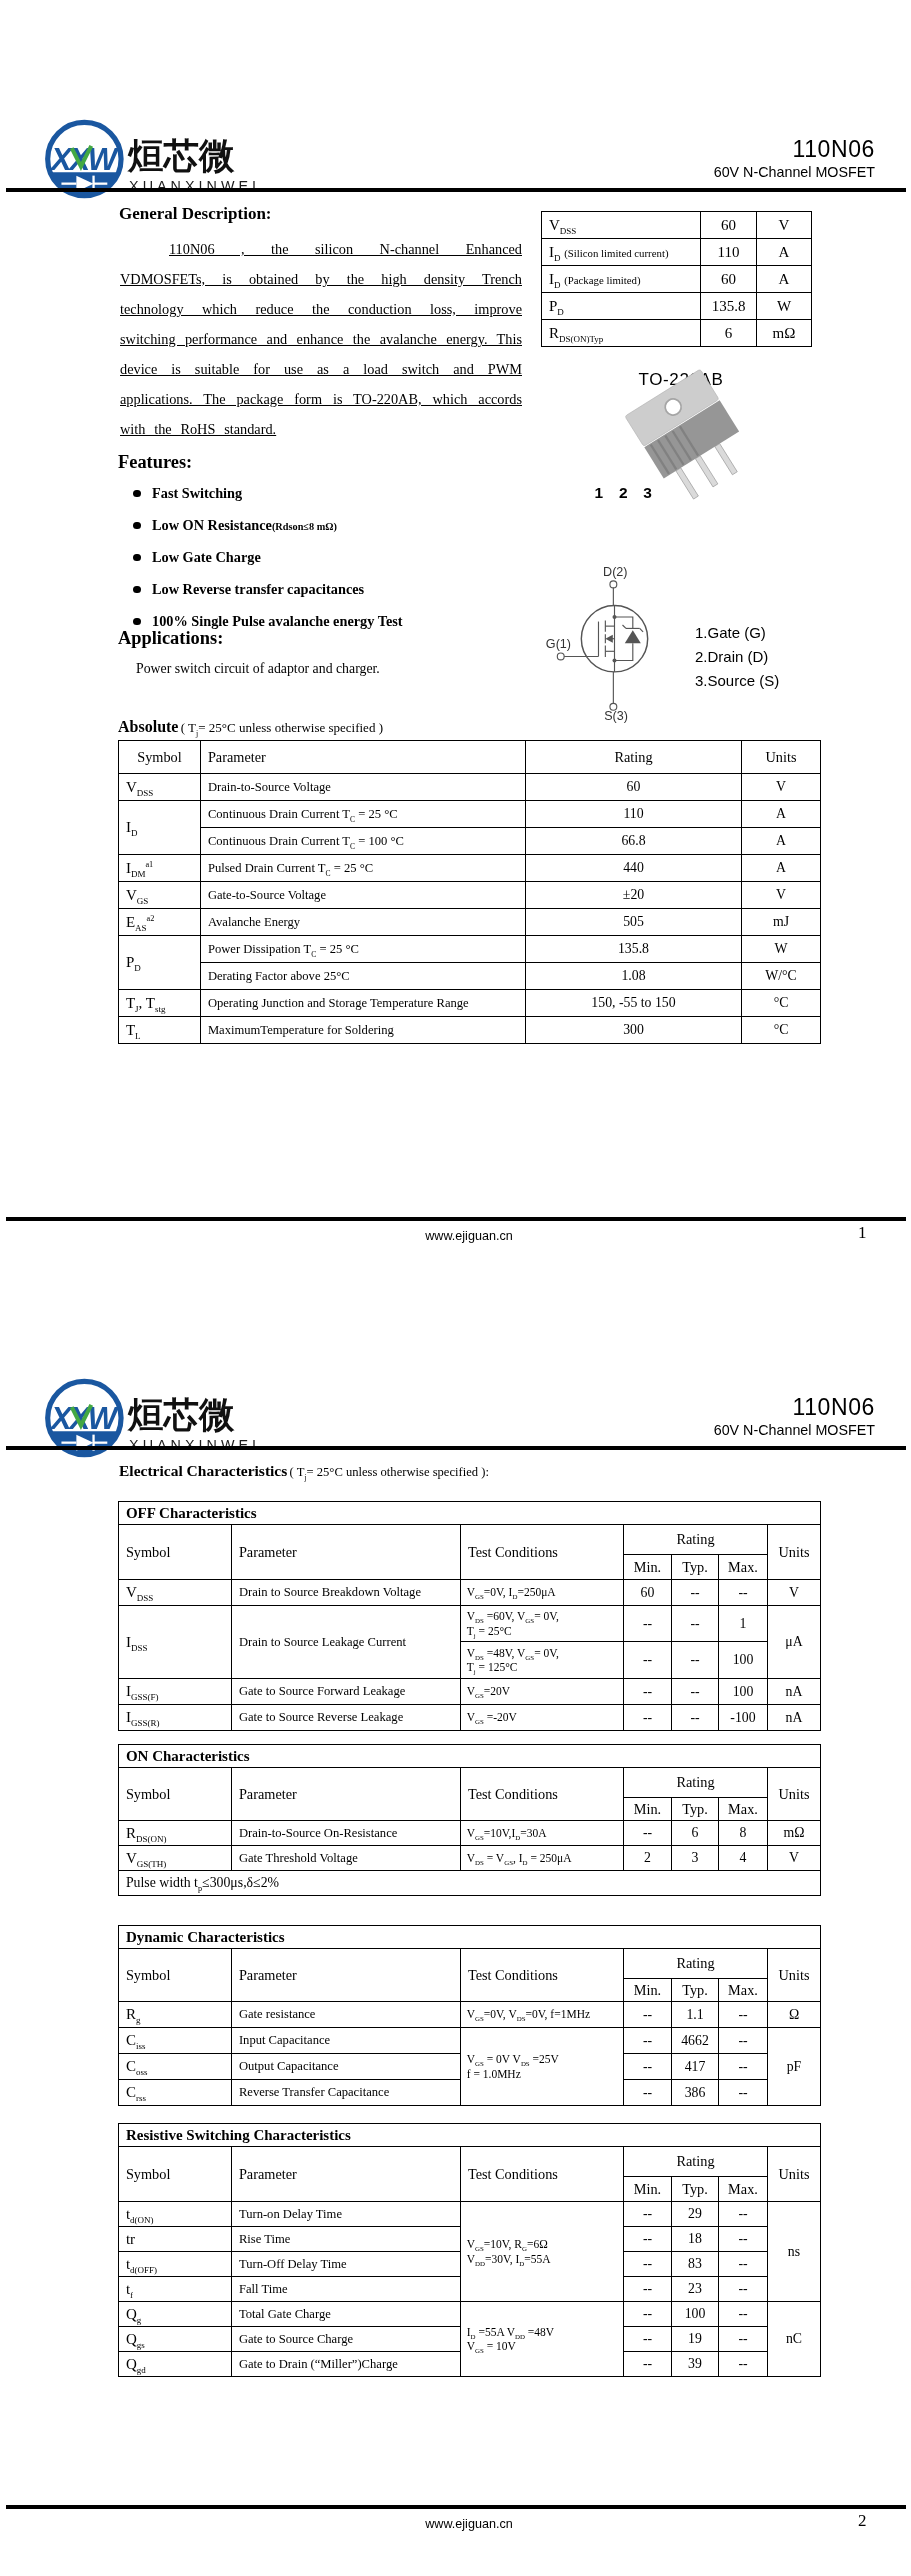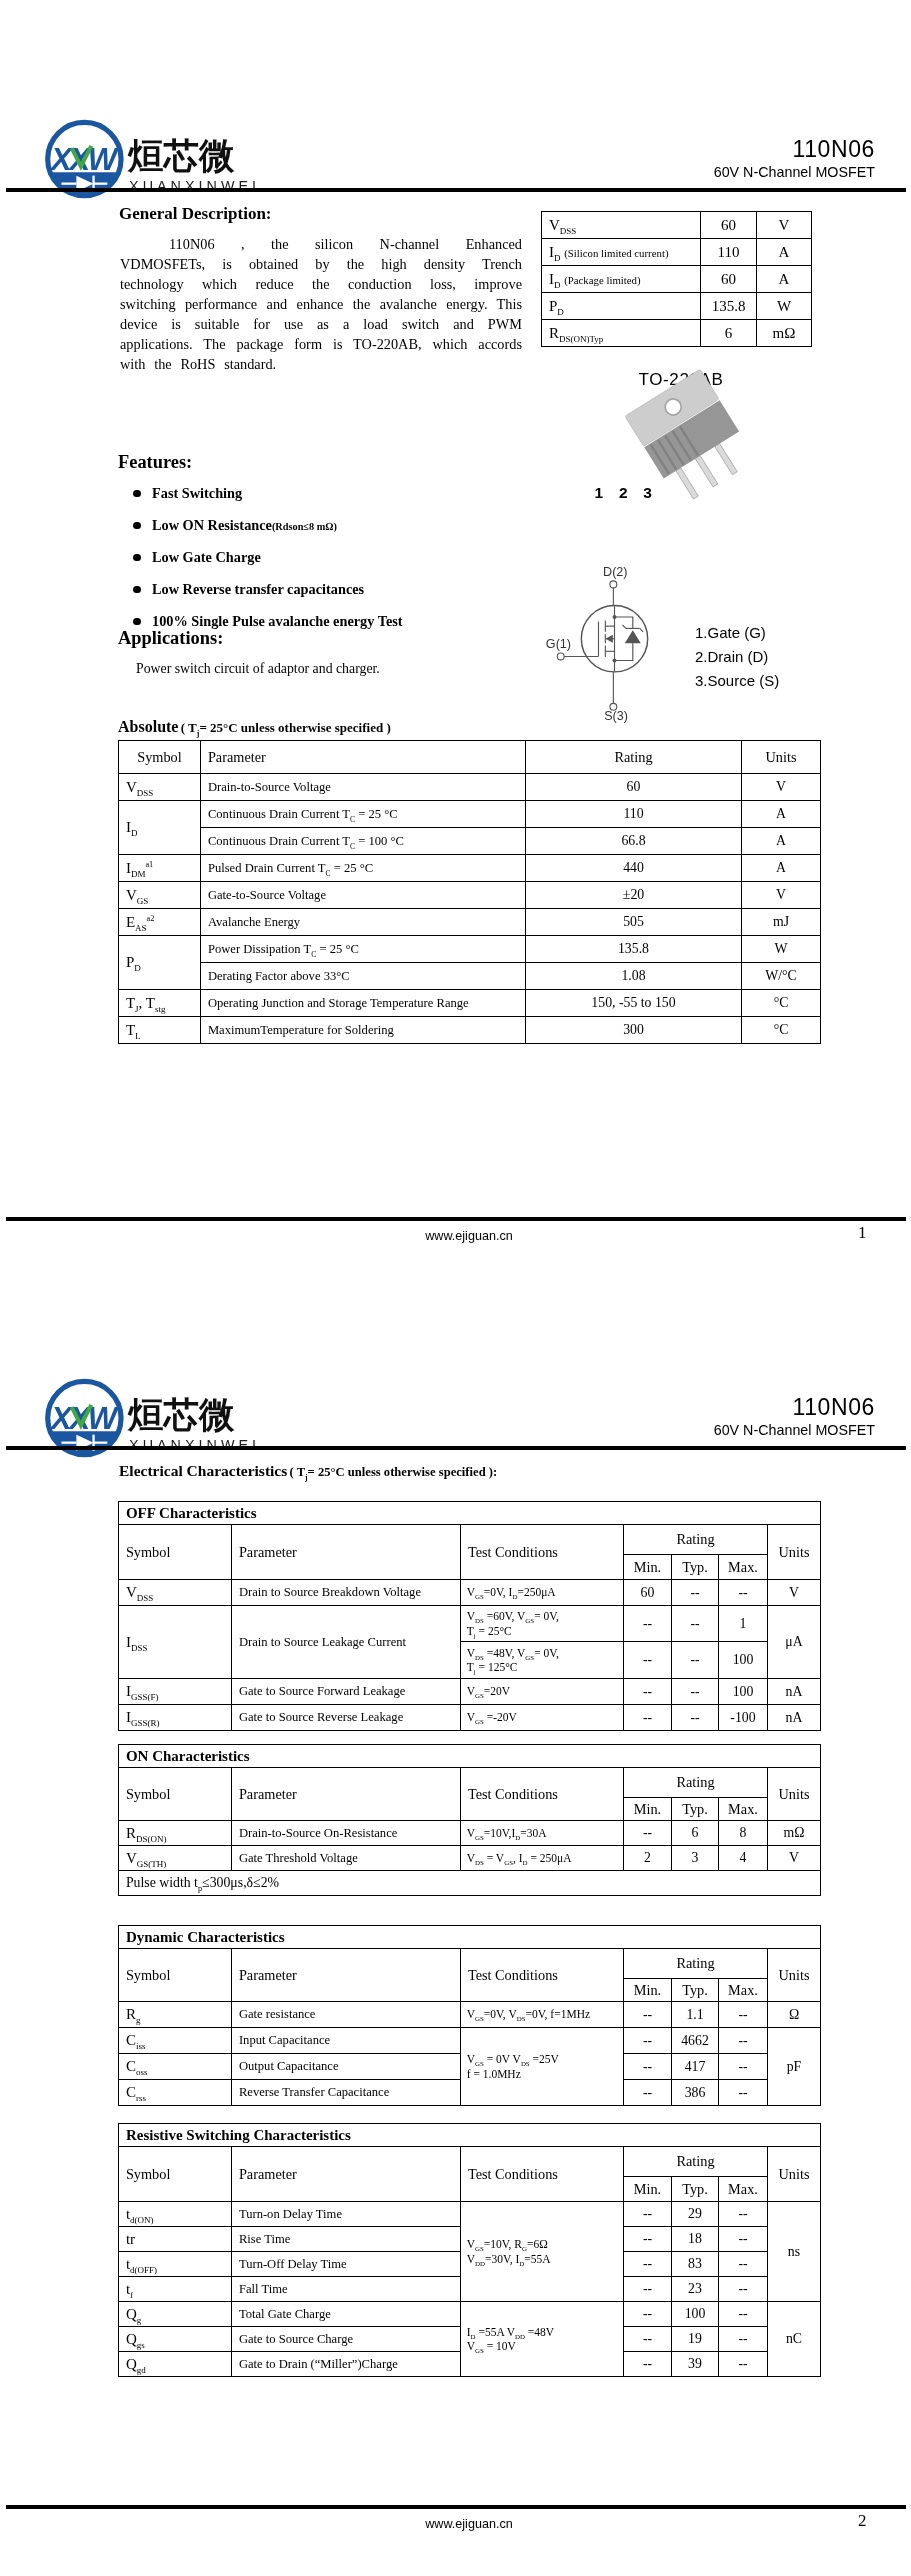--- a/index.html
+++ b/index.html
@@ -13,25 +13,25 @@
   small{font-size:72%;}
 
   
   .partblock{right:36px;text-align:right;}
   .partno{font-size:23px;line-height:24px;letter-spacing:0.6px;}
   .subtitle{font-size:14.3px;line-height:17px;margin-top:3.4px;}
 
   
   .h1{font-weight:bold;font-size:17px;text-align:center;}
   .h1b{font-weight:bold;font-size:16px;}
-  .hrest{font-weight:bold;font-size:13px;}
+  .hrest{font-weight:normal;font-size:13px;}
 
   
-  .para{width:402px;font-size:14.3px;line-height:20px;text-align:justify;
-        text-indent:49px;word-spacing:5.2px;}
+  .para{width:402px;font-size:14.3px;line-height:30px;text-align:justify;
+        text-indent:49px;word-spacing:5.2px;text-decoration:underline;}
 
   
   .feat{display:flex;align-items:center;margin-bottom:15px;font-weight:bold;font-size:14.3px;}
   .dot{width:7.5px;height:7.5px;border-radius:50%;background:#000;display:inline-block;
        margin-right:11.5px;flex:0 0 7.5px;}
 
   
   table{border-collapse:collapse;table-layout:fixed;background:#fff;}
   td{border:1.1px solid #000;padding:0 4.6px;vertical-align:middle;}
   .stable{width:270px;border:1.7px solid #000;}
@@ -271,21 +271,21 @@
       <td class="val">505</td>
       <td class="val">mJ</td>
     </tr>
     <tr style="height:27px">
       <td class="sym" rowspan="2">P<sub>D</sub></td>
       <td class="param">Power Dissipation T<sub>C</sub> = 25 °C</td>
       <td class="val">135.8</td>
       <td class="val">W</td>
     </tr>
     <tr style="height:27px">
-      <td class="param">Derating Factor above 33°C</td>
+      <td class="param">Derating Factor above 25°C</td>
       <td class="val">1.08</td>
       <td class="val">W/°C</td>
     </tr>
     <tr style="height:27px">
       <td class="sym">T<sub>J</sub>,  T<sub>stg</sub></td>
       <td class="param">Operating Junction and Storage Temperature Range</td>
       <td class="val">150,  -55 to 150</td>
       <td class="val">°C</td>
     </tr>
     <tr style="height:27px">

